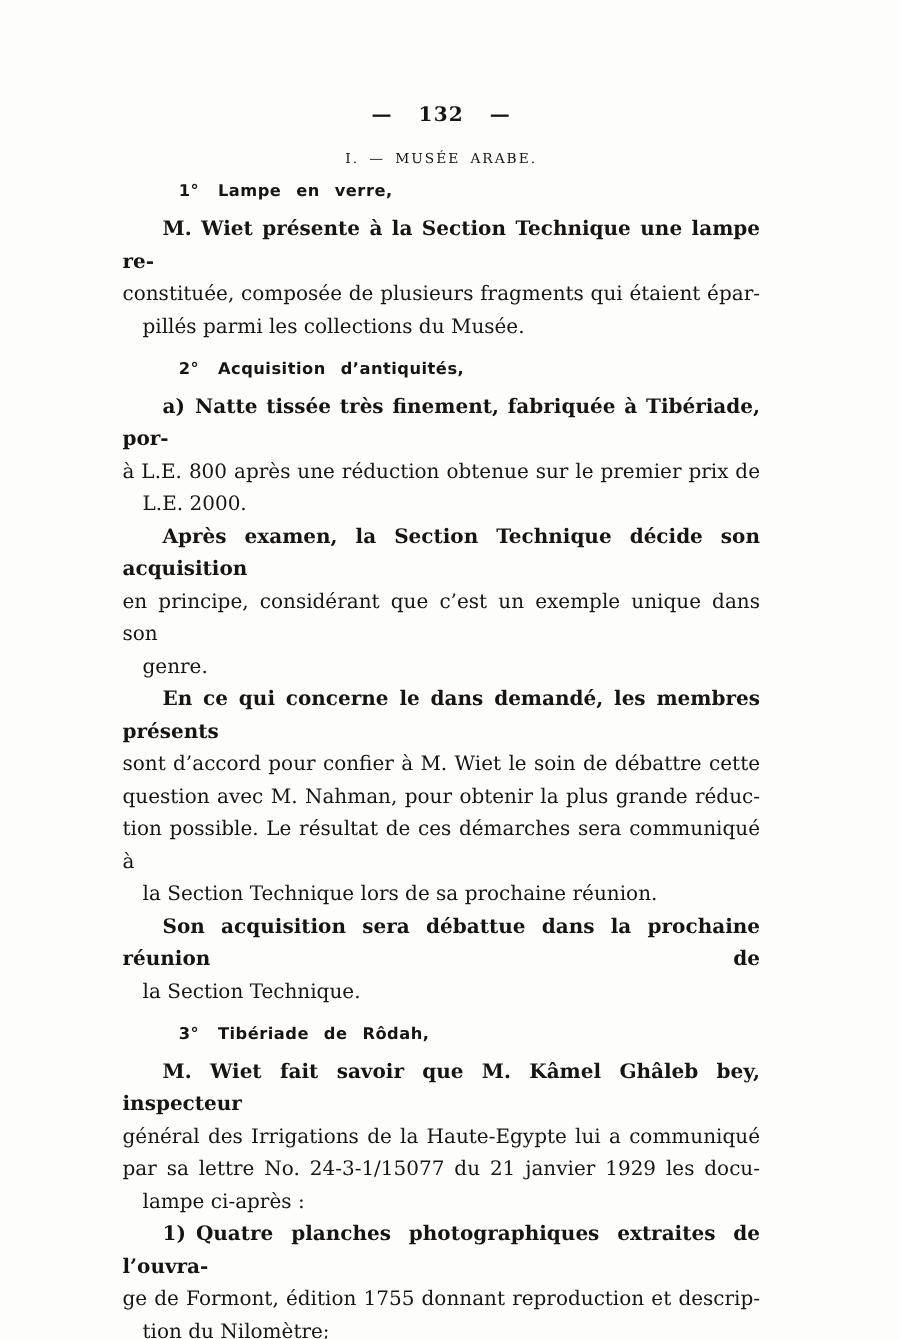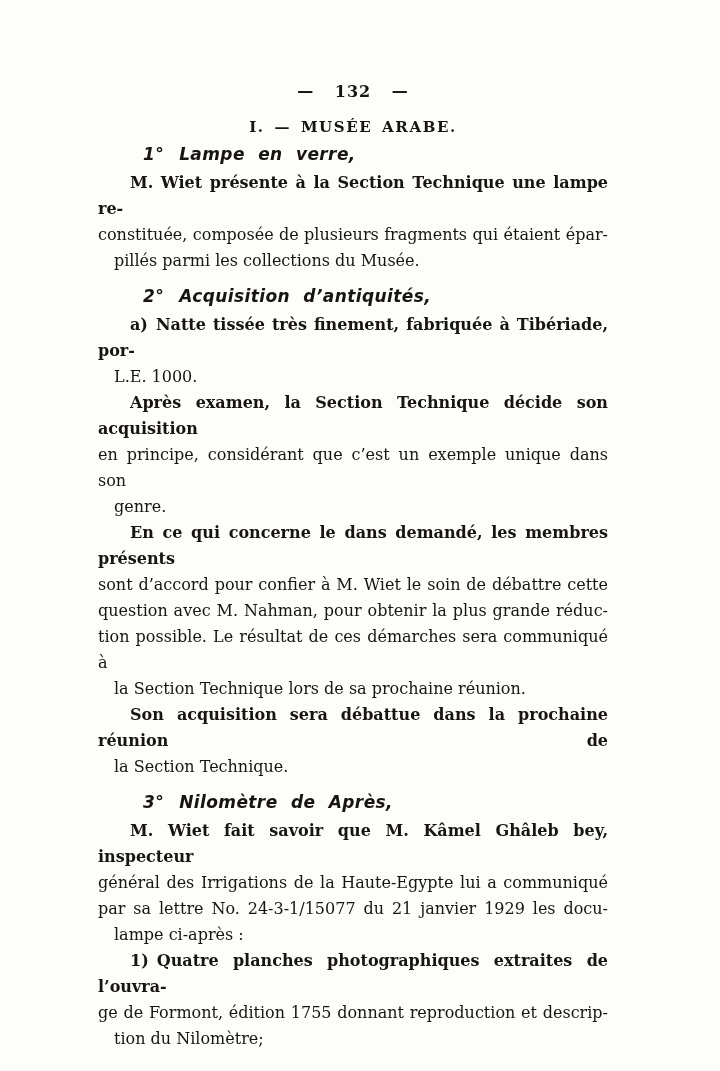--- a/index.html
+++ b/index.html
@@ -24,38 +24,37 @@
   .page-number {
     text-align: center;
     font-size: 16px;
     font-weight: 700;
     word-spacing: 14px;
     line-height: 20px;
     letter-spacing: 1px;
   }
   .section-heading {
     text-align: center;
-    font-size: 15px;
-    font-weight: 700;
+    font-size: 11px;
+    font-weight: 400;
     letter-spacing: 1.6px;
     word-spacing: 3px;
     line-height: 18px;
     margin-top: 16px;
   }
   .subheading {
     font-family: "DejaVu Sans", "Liberation Sans", sans-serif;
-    font-size: 17px;
+    font-size: 13px;
     font-weight: 700;
     letter-spacing: 0.4px;
     word-spacing: 7px;
     padding-left: 45px;
     line-height: 26px;
     margin-top: 9px;
     margin-bottom: 3px;
-    font-style: italic;
   }
   .subheading:first-child { margin-top: 5px; }
   .sub-num { margin-right: 15px; }
   .para { margin: 0; }
   .line {
     text-align: justify;
     text-align-last: justify;
     white-space: normal;
   }
   .line.first { text-indent: 32px; font-weight: bold; }
@@ -70,39 +69,40 @@
   <div>
       <div class="subheading"><span class="sub-num">1°</span><span class="sub-title">Lampe en verre,</span></div>
       <div class="para">
         <div class="line first">M. Wiet présente à la Section Technique une lampe re-</div>
         <div class="line">constituée, composée de plusieurs fragments qui étaient épar-</div>
         <div class="line last">pillés parmi les collections du Musée.</div>
       </div>
       <div class="subheading"><span class="sub-num">2°</span><span class="sub-title">Acquisition d’antiquités,</span></div>
       <div class="para">
         <div class="line first">a) Natte tissée très finement, fabriquée à Tibériade, por-</div>
-        <div class="line last">L.E. 1000.</div>
+        <div class="line">à L.E. 800 après une réduction obtenue sur le premier prix de</div>
+        <div class="line last">L.E. 2000.</div>
       </div>
       <div class="para">
         <div class="line first">Après examen, la Section Technique décide son acquisition</div>
         <div class="line">en principe, considérant que c’est un exemple unique dans son</div>
         <div class="line last">genre.</div>
       </div>
       <div class="para">
         <div class="line first">En ce qui concerne le dans demandé, les membres présents</div>
         <div class="line">sont d’accord pour confier à M. Wiet le soin de débattre cette</div>
         <div class="line">question avec M. Nahman, pour obtenir la plus grande réduc-</div>
         <div class="line">tion possible. Le résultat de ces démarches sera communiqué à</div>
         <div class="line last">la Section Technique lors de sa prochaine réunion.</div>
       </div>
       <div class="para">
         <div class="line first">Son acquisition sera débattue dans la prochaine réunion de</div>
         <div class="line last">la Section Technique.</div>
       </div>
-      <div class="subheading"><span class="sub-num">3°</span><span class="sub-title">Nilomètre de Après,</span></div>
+      <div class="subheading"><span class="sub-num">3°</span><span class="sub-title">Tibériade de Rôdah,</span></div>
       <div class="para">
         <div class="line first">M. Wiet fait savoir que M. Kâmel Ghâleb bey, inspecteur</div>
         <div class="line">général des Irrigations de la Haute-Egypte lui a communiqué</div>
         <div class="line">par sa lettre No. 24-3-1/15077 du 21 janvier 1929 les docu-</div>
         <div class="line last">lampe ci-après :</div>
       </div>
       <div class="para">
         <div class="line first">1) Quatre planches photographiques extraites de l’ouvra-</div>
         <div class="line">ge de Formont, édition 1755 donnant reproduction et descrip-</div>
         <div class="line last">tion du Nilomètre;</div>

